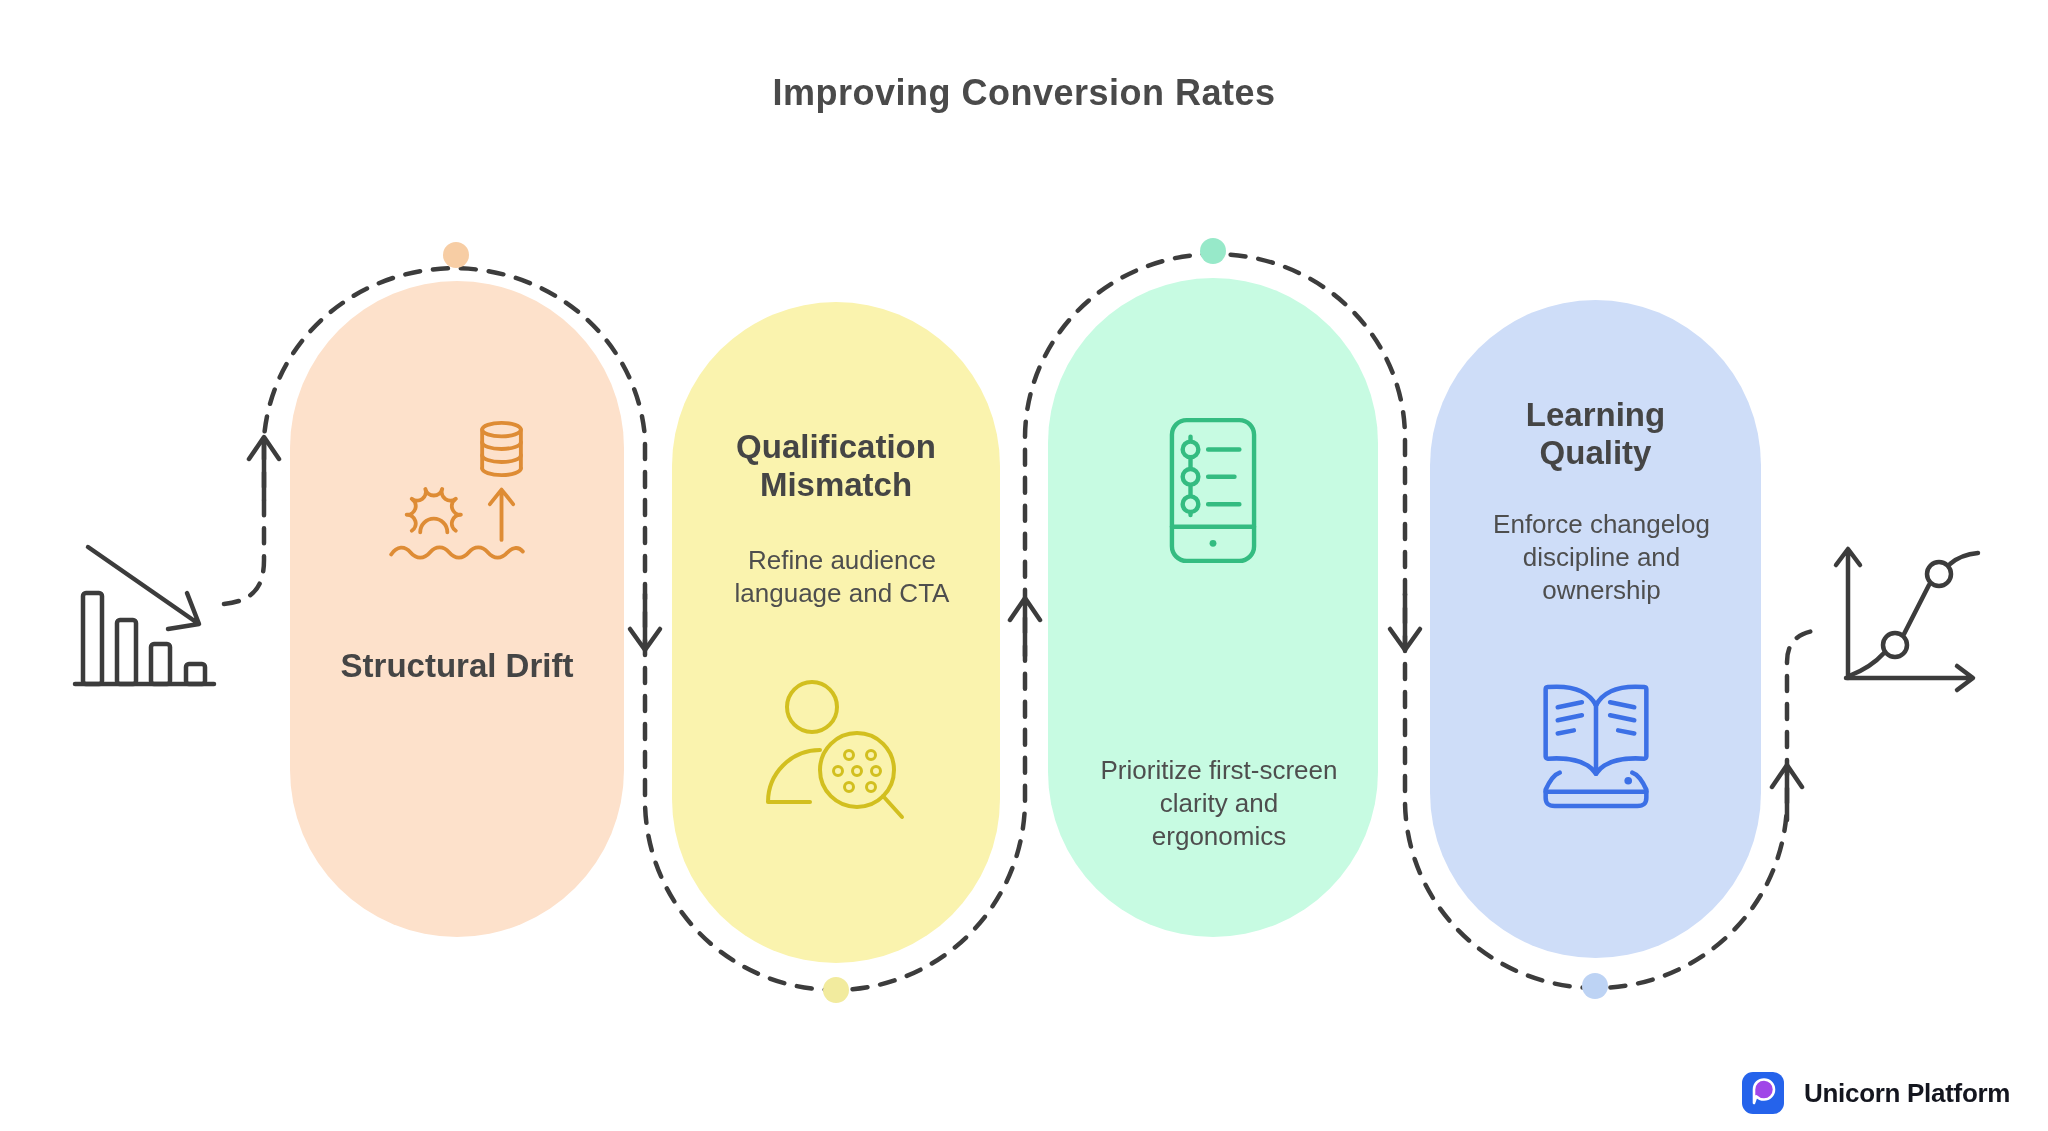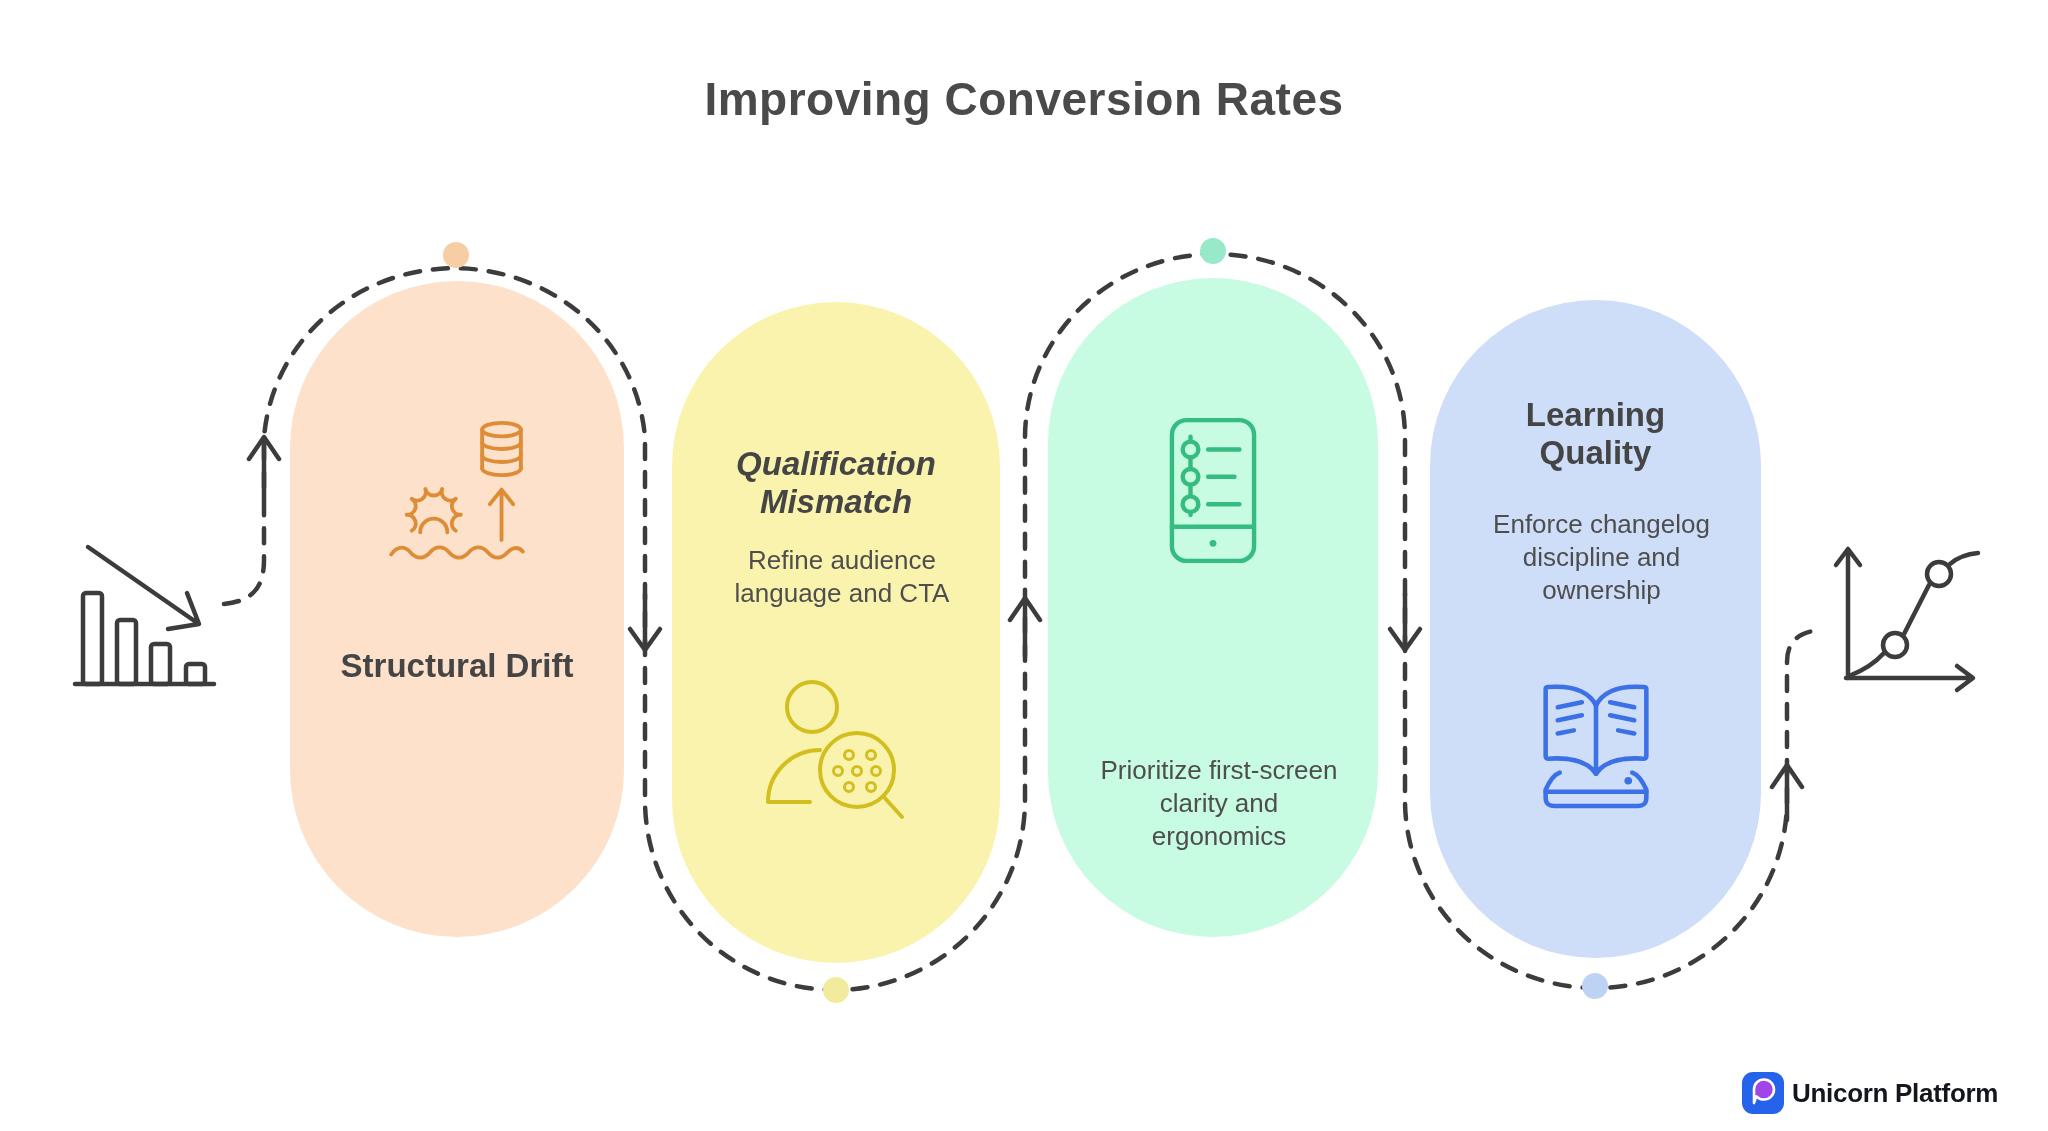--- a/index.html
+++ b/index.html
@@ -8,21 +8,21 @@
     width:2048px;height:1131px;
     background:#ffffff;
     overflow:hidden;
     font-family:"Liberation Sans", sans-serif;
   }
   .page-title{
     position:absolute;
     left:0;right:0;top:72px;
     margin:0;
     text-align:center;
-    font-size:46px;
+    font-size:36px;
     font-weight:700;
     letter-spacing:0.5px;
     color:#4A4A4A;
   }
   svg.overlay{
     position:absolute;left:0;top:0;width:2048px;height:1131px;
     pointer-events:none;
   }
   .card{
     position:absolute;
@@ -42,35 +42,35 @@
     font-size:26px;line-height:1.26;font-weight:400;color:#4E4E4E;
   }
   .card-icon{
     position:absolute;left:0;right:0;margin:0 auto;
   }
   
   .card-structural-drift .card-icon {top:137px;width:140px;height:150px;}
   .card-structural-drift .card-title{top:358px;width:250px;}
   .card-structural-drift .card-desc {top:474px;width:285px;}
 
-  .card-qualification-mismatch .card-title{top:135px;width:262px;font-style:italic;}
+  .card-qualification-mismatch .card-title{top:118px;width:262px;}
   .card-qualification-mismatch .card-desc {top:242px;width:245px;}
   .card-qualification-mismatch .card-icon {top:376px;width:140px;height:150px;}
 
   .card-mobile-performance .card-icon {top:139px;width:88px;height:147px;}
   .card-mobile-performance .card-title{top:360px;width:262px;}
   .card-mobile-performance .card-desc {top:476px;width:250px;}
 
   .card-learning-quality .card-title{top:88px;width:240px;}
   .card-learning-quality .card-desc {top:208px;width:240px;}
   .card-learning-quality .card-icon {top:374px;width:122px;height:146px;}
 
   .brand-badge{
     position:absolute;left:1742px;top:1072px;
-    display:flex;align-items:center;gap:8px;
+    display:flex;align-items:center;gap:20px;
     cursor:pointer;
   }
   .brand-name{
     font-size:26px;font-weight:700;color:#14161F;letter-spacing:-0.3px;
     white-space:nowrap;
   }
 </style>
 </head>
 <body>
 

